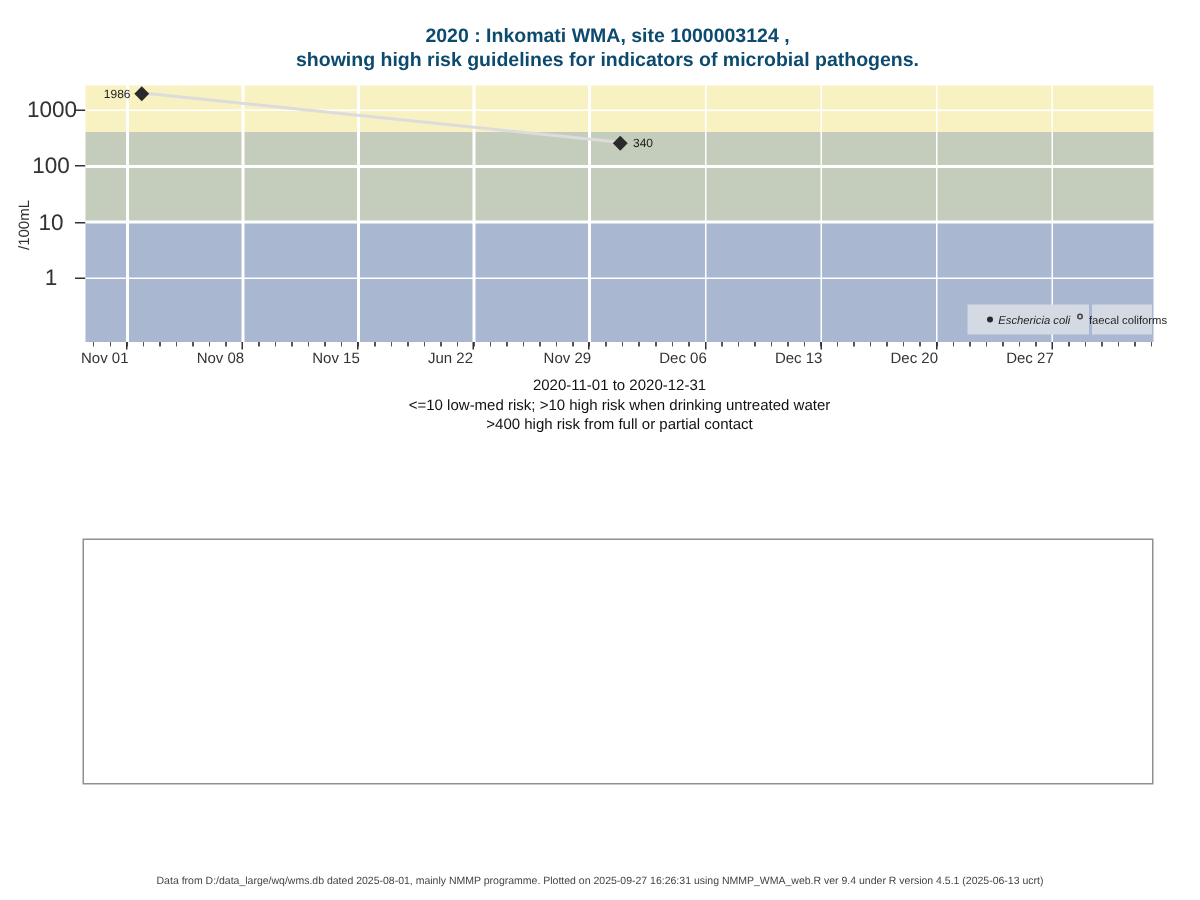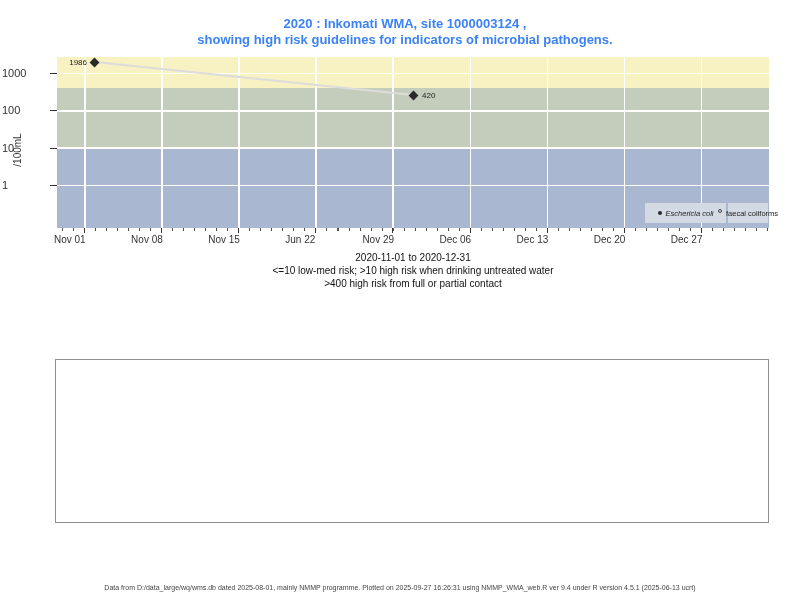--- a/index.html
+++ b/index.html
@@ -10,21 +10,21 @@
     background: #ffffff;
     font-family: "Liberation Sans", sans-serif;
     color: #000;
     overflow: hidden;
   }
 
   
   .title {
     position: absolute; top: 16px; left: 10px; width: 790px;
     text-align: center; font-weight: bold; font-size: 13px; line-height: 16px;
-    color: #3b82f6;
+    color: #0c4a6e;
   }
 
   
   .chart { position: absolute; left: 0; top: 0; width: 800px; height: 310px; }
 
   .plot {
     position: absolute; left: 57px; top: 57px; width: 712px; height: 171px;
   }
   .band { position: absolute; left: 0; width: 100%; }
   .band-high { top: 0;    height: 31px; background: #F8F1C2; }
@@ -75,22 +75,22 @@
     background: #2A2A2A; margin-right: 4px; flex: 0 0 auto;
   }
   .dot-open {
     display: inline-block; width: 4px; height: 4px; border-radius: 50%;
     border: 1px solid #444; background: transparent; margin-right: 4px; flex: 0 0 auto;
     position: relative; top: -2px;
   }
 
   
   .y-tick-label {
-    position: absolute; left: 2px; width: 32px; text-align: left;
-    font-size: 11px; color: #333; line-height: 11px;
+    position: absolute; left: 18px; width: 32px; text-align: center;
+    font-size: 15px; color: #333; line-height: 11px;
   }
   .y-tick-mark { position: absolute; left: 50px; width: 7px; height: 1px; background: #333; }
   .y-axis-title {
     position: absolute; left: 17px; top: 150px;
     transform: translate(-50%, -50%) rotate(-90deg);
     font-size: 10px; color: #333; white-space: nowrap;
   }
   .x-minor-ticks {
     position: absolute; left: 62px; top: 228px; width: 706px; height: 3px;
     background: repeating-linear-gradient(to right, #555 0px, #555 1px, transparent 1px, transparent 11.02px);
@@ -161,21 +161,21 @@
       <div class="vgrid" style="left:412.5px"></div>
       <div class="vgrid" style="left:489.6px"></div>
       <div class="vgrid" style="left:566.7px"></div>
       <div class="vgrid" style="left:643.8px"></div>
 
       <div class="trend-line"></div>
 
       <div class="marker-diamond pt1"></div>
       <div class="marker-diamond pt2"></div>
       <div class="point-label pl1">1986</div>
-      <div class="point-label pl2">420</div>
+      <div class="point-label pl2">340</div>
 
       <div class="legend">
         <div class="legend-box b1">
           <span class="dot-filled"></span>
           <span>Eschericia coli</span>
         </div>
         <div class="legend-box b2">
           <span class="dot-open"></span>
           <span>faecal coliforms</span>
         </div>

